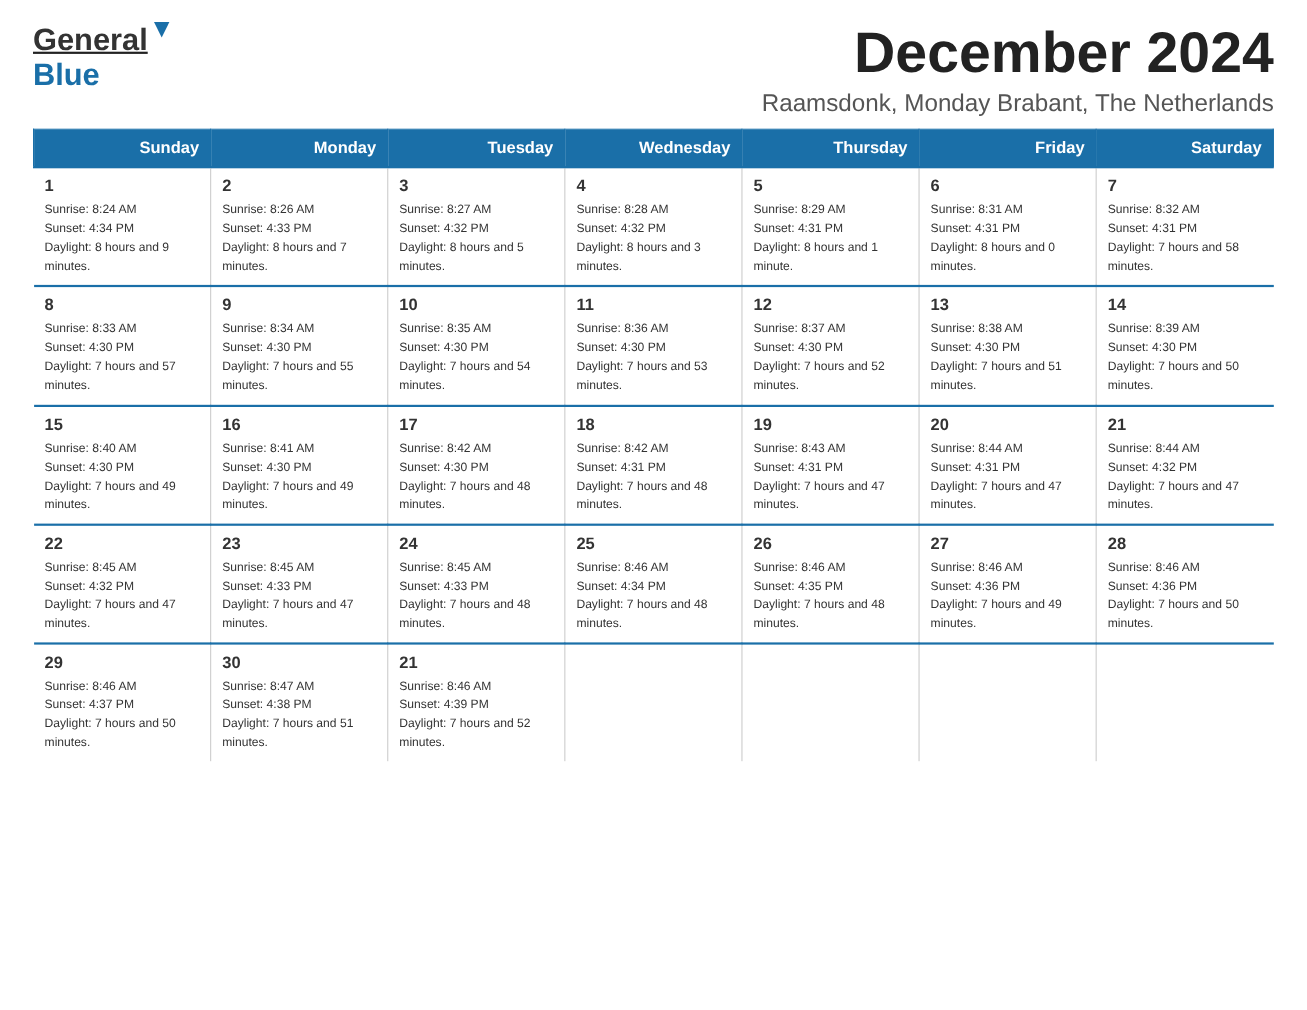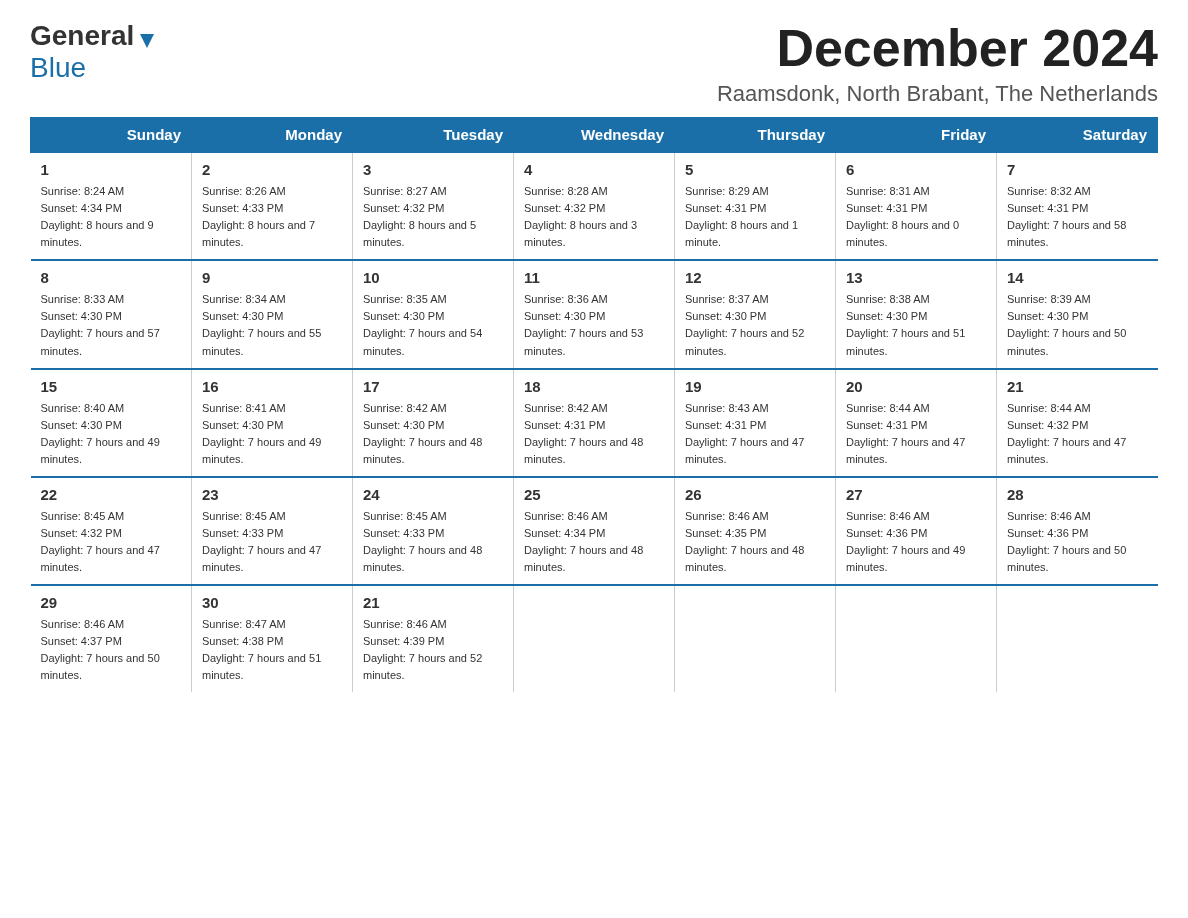--- a/index.html
+++ b/index.html
@@ -77,49 +77,50 @@
     .day-info {
       font-size: 11px;
       line-height: 1.55;
       color: #333;
     }
     .empty-cell {
       background: #fff;
     }
     .logo-wrapper {
       display: flex;
-      align-items: flex-end;
+      align-items: flex-start;
+      text-decoration: underline;
     }
     .logo-general {
       font-size: 28px;
       font-weight: bold;
       color: #333;
     }
     .logo-blue {
       font-size: 28px;
-      font-weight: normal;
+      font-weight: bold;
       color: #1a6fa8;
     }
   </style>
 </head>
 <body>
 
 <div class="header">
   <div class="logo">
     <div class="logo-wrapper">
       <span class="logo-general">General</span>
       <svg width="22" height="22" viewBox="0 0 22 22" style="margin-left:2px; margin-top:-4px;">
         <polygon points="4,4 18,4 11,18" fill="#1a6fa8"></polygon>
       </svg>
     </div>
     <span class="logo-blue">Blue</span>
   </div>
   <div class="title-block">
     <div class="month-title">December 2024</div>
-    <div class="location-title">Raamsdonk, North Brabant, The Netherlands</div>
+    <div class="location-title">Raamsdonk, Monday Brabant, The Netherlands</div>
   </div>
 </div>
 
 <table>
   <thead>
     <tr>
       <th>Sunday</th>
       <th>Monday</th>
       <th>Tuesday</th>
       <th>Wednesday</th>

